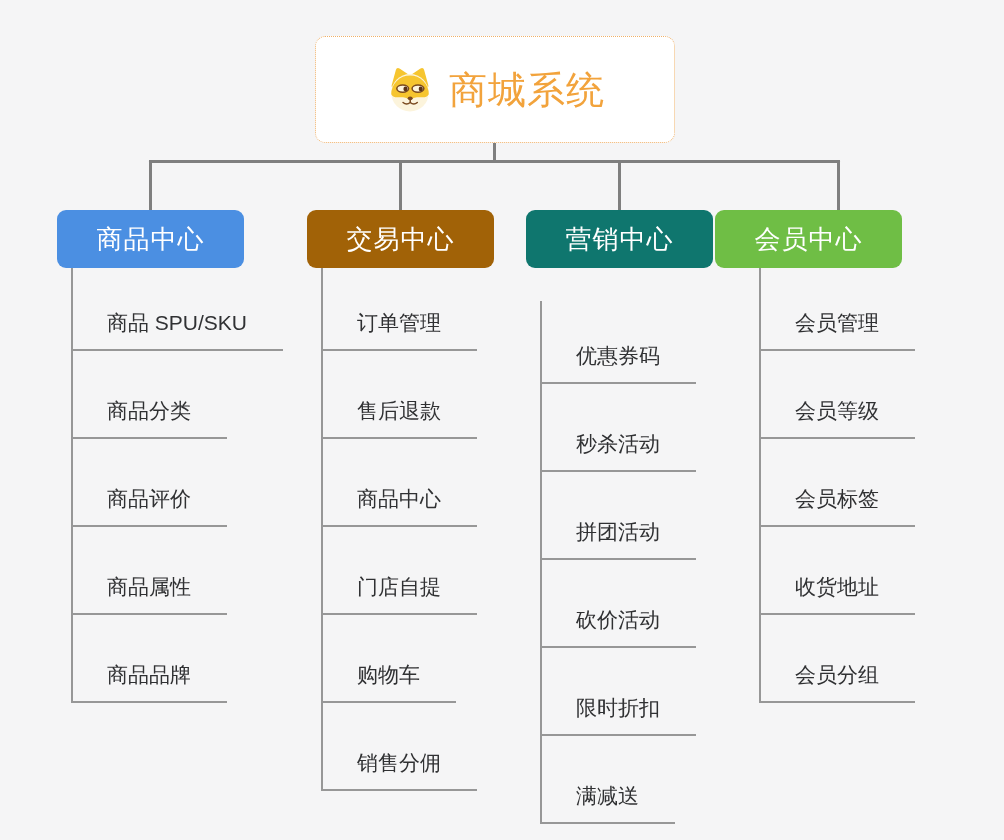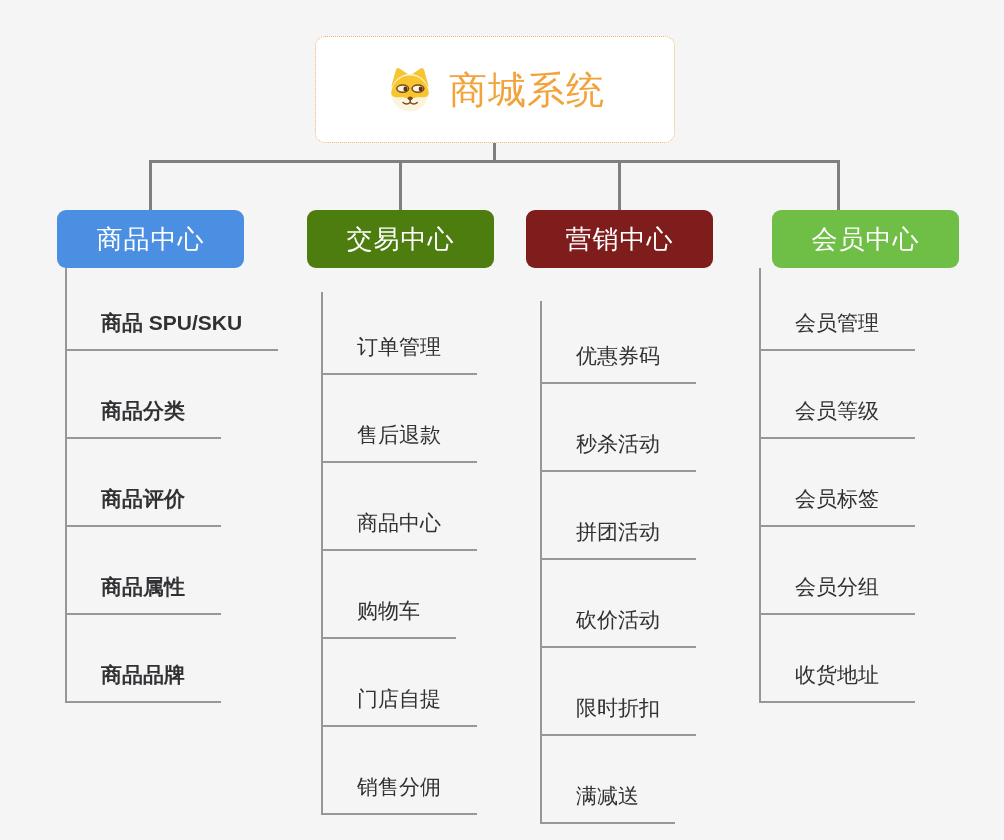--- a/index.html
+++ b/index.html
@@ -33,29 +33,29 @@
 
   
   .branch{
     position:absolute;top:210px;width:187px;height:58px;border-radius:9px;
     display:flex;align-items:center;justify-content:center;
     color:#ffffff;font-size:26px;letter-spacing:1px;white-space:nowrap;
   }
   #branch-0{left:57px;}
   #branch-1{left:307px;}
   #branch-2{left:526px;}
-  #branch-3{left:772px;font-family:Liberation Mono, monospace;}
+  #branch-3{left:715px;font-family:Liberation Mono, monospace;}
 
   
   .column{
     position:absolute;top:268px;
     border-left:2px solid var(--leaf-line,#979797);
   }
-  #col-0{left:65px;font-weight:bold;}
-  #col-1{left:321px;margin-top:24px;}
+  #col-0{left:71px;}
+  #col-1{left:321px;}
   #col-2{left:540px;margin-top:33px;}
   #col-3{left:759px;}
   .leaf{
     display:table;white-space:nowrap;
     padding:46px 36px 12px 34px;
     border-bottom:2px solid var(--leaf-line,#979797);
     font-size:21px;line-height:28px;
     color:var(--leaf-text,#303133);
   }
   .leaf:first-child{padding-top:41px;}
@@ -80,49 +80,49 @@
     <ellipse cx="47.5" cy="30" rx="8.5" ry="5.2" fill="#fcf4dc" stroke="#7a4a1f" stroke-width="2.2"></ellipse>
     <ellipse cx="29.5" cy="30.4" rx="3" ry="3.4" fill="#5b3317"></ellipse>
     <ellipse cx="51.5" cy="30.4" rx="3" ry="3.4" fill="#5b3317"></ellipse>
     <ellipse cx="36.3" cy="44" rx="3.6" ry="2.8" fill="#7a4a1f"></ellipse>
     <path d="M 36.3 46 L 36.3 50 M 26 50 Q 31 54.5 36.3 50 Q 41.5 54.5 46.5 50" fill="none" stroke="#7a4a1f" stroke-width="2.2" stroke-linecap="round"></path>
   </svg>
   <span class="root-label">商城系统</span>
 </div>
 
 <div class="branch" id="branch-0" style="background: rgb(75, 143, 226);">商品中心</div>
-<div class="branch" id="branch-1" style="background: #4d7c0f;">交易中心</div>
-<div class="branch" id="branch-2" style="background: #7f1d1d;">营销中心</div>
+<div class="branch" id="branch-1" style="background: #a16207;">交易中心</div>
+<div class="branch" id="branch-2" style="background: #0f766e;">营销中心</div>
 <div class="branch" id="branch-3" style="background: rgb(111, 190, 69);">会员中心</div>
 
 <div class="column" id="col-0">
   <div class="leaf">商品 SPU/SKU</div>
   <div class="leaf">商品分类</div>
   <div class="leaf">商品评价</div>
   <div class="leaf">商品属性</div>
   <div class="leaf">商品品牌</div>
 </div>
 
 <div class="column" id="col-1">
   <div class="leaf">订单管理</div>
   <div class="leaf">售后退款</div>
   <div class="leaf">商品中心</div>
+  <div class="leaf">门店自提</div>
   <div class="leaf">购物车</div>
-  <div class="leaf">门店自提</div>
   <div class="leaf">销售分佣</div>
 </div>
 
 <div class="column" id="col-2">
   <div class="leaf">优惠券码</div>
   <div class="leaf">秒杀活动</div>
   <div class="leaf">拼团活动</div>
   <div class="leaf">砍价活动</div>
   <div class="leaf">限时折扣</div>
   <div class="leaf">满减送</div>
 </div>
 
 <div class="column" id="col-3">
   <div class="leaf">会员管理</div>
   <div class="leaf">会员等级</div>
   <div class="leaf">会员标签</div>
+  <div class="leaf">收货地址</div>
   <div class="leaf">会员分组</div>
-  <div class="leaf">收货地址</div>
 </div>
 
 </body></html>

